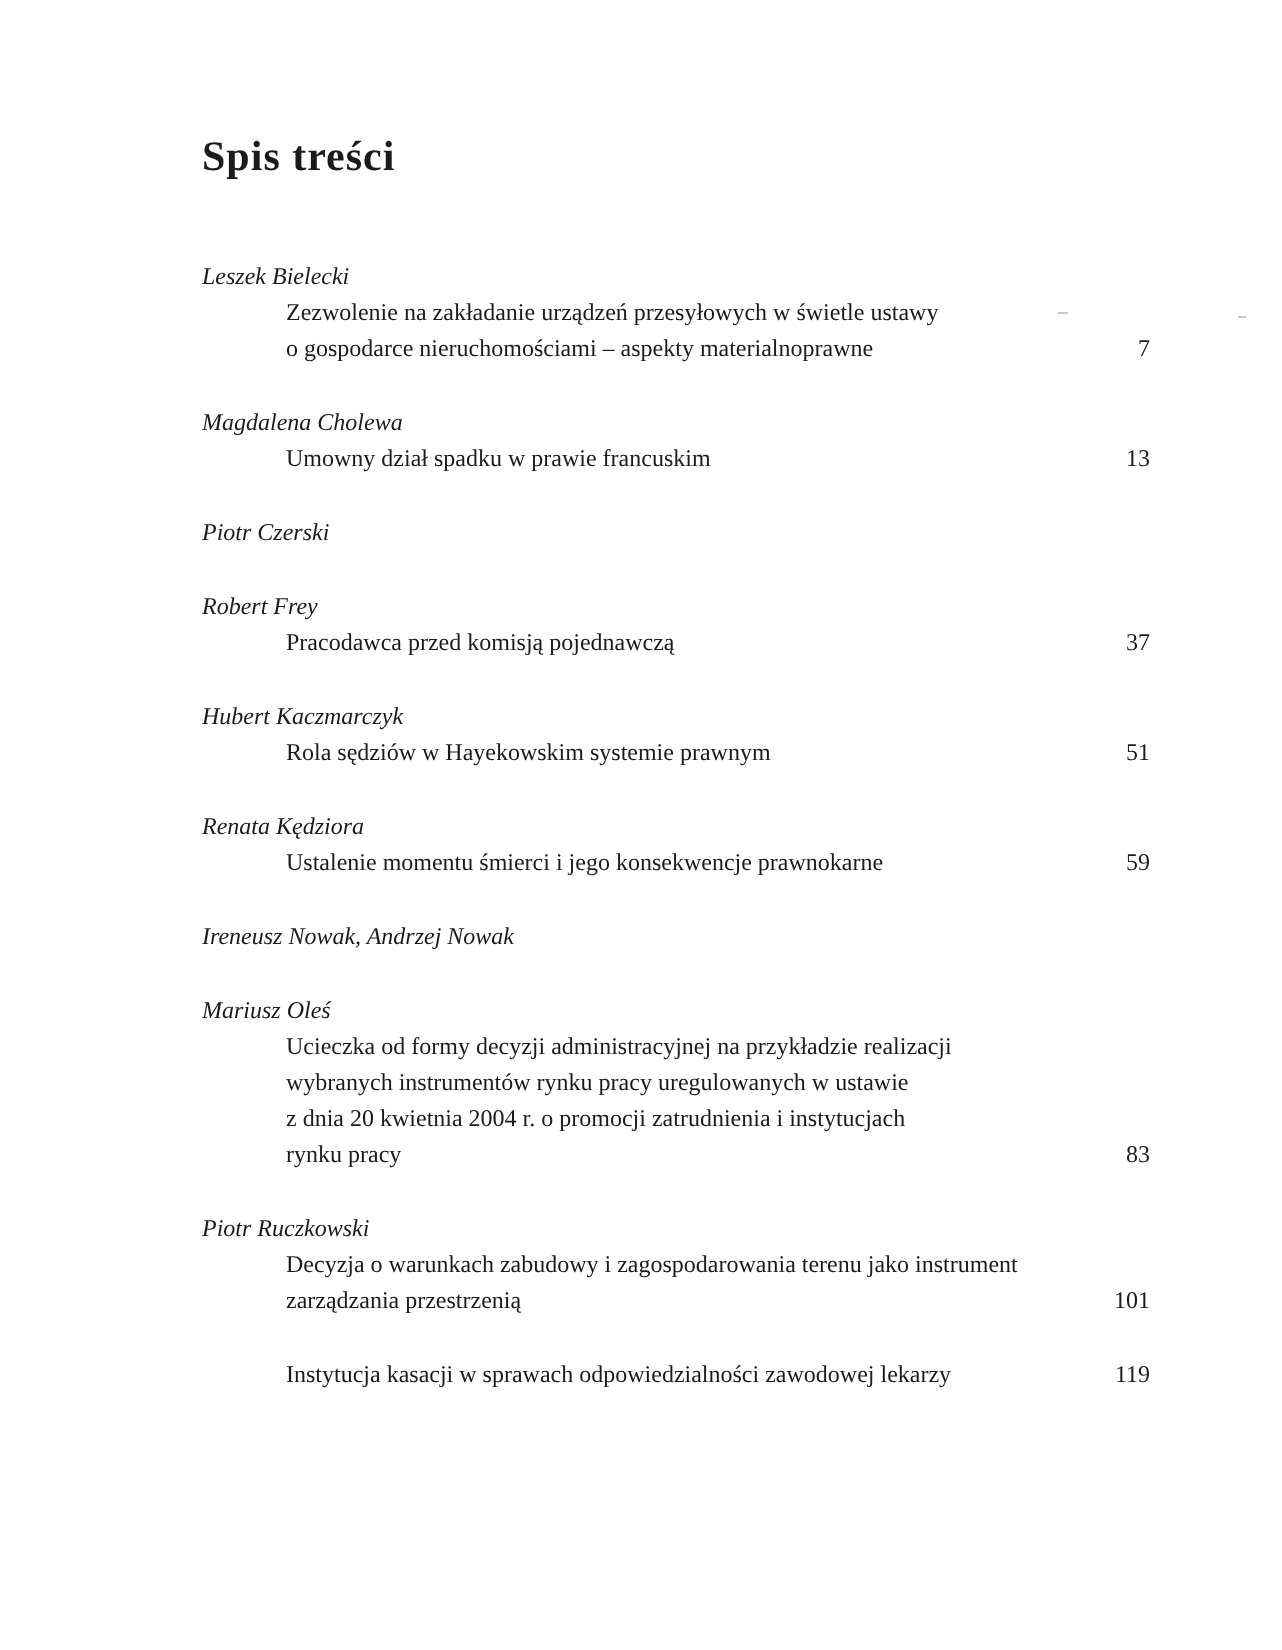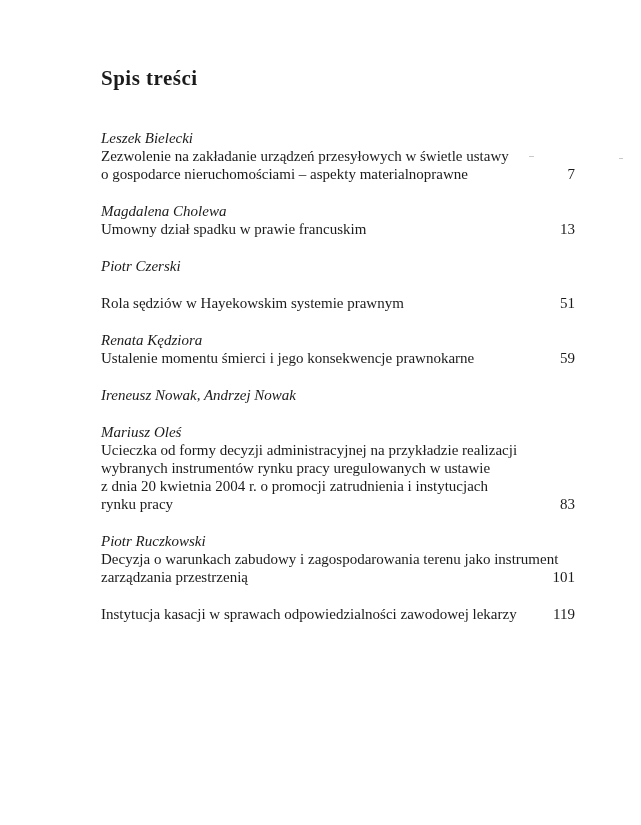--- a/index.html
+++ b/index.html
@@ -22,29 +22,30 @@
     font-size: 21px;
     font-weight: bold;
     margin: 0 0 38px 0;
     letter-spacing: 0.5px;
   }
   .toc-list {
     width: 100%;
   }
   .toc-entry {
     margin-bottom: 19px;
-    font-size: 15px;
+    font-size: 12px;
     line-height: 18px;
   }
   .toc-author {
     font-style: italic;
     white-space: pre;
   }
   .toc-body {
     position: relative;
+    margin-left: 42px;
   }
   .toc-title-text {
     white-space: pre;
   }
   .toc-page-num {
     position: absolute;
     right: 0;
     bottom: 0;
     text-align: right;
   }
@@ -78,22 +79,30 @@
     <div class="toc-body">
       <div class="toc-title-text">Umowny dział spadku w prawie francuskim</div>
       <div class="toc-page-num">13</div>
     </div>
   </div>
 
   <div class="toc-entry">
     <div class="toc-author">Piotr Czerski</div>
   </div>
 
+  <div class="toc-entry">
+    <div class="toc-author">Robert Frey</div>
+    <div class="toc-body">
+      <div class="toc-title-text">Pracodawca przed komisją pojednawczą</div>
+      <div class="toc-page-num">37</div>
+    </div>
+  </div>
 
   <div class="toc-entry">
+    <div class="toc-author">Hubert Kaczmarczyk</div>
     <div class="toc-body">
       <div class="toc-title-text">Rola sędziów w Hayekowskim systemie prawnym</div>
       <div class="toc-page-num">51</div>
     </div>
   </div>
 
   <div class="toc-entry">
     <div class="toc-author">Renata Kędziora</div>
     <div class="toc-body">
       <div class="toc-title-text">Ustalenie momentu śmierci i jego konsekwencje prawnokarne</div>

